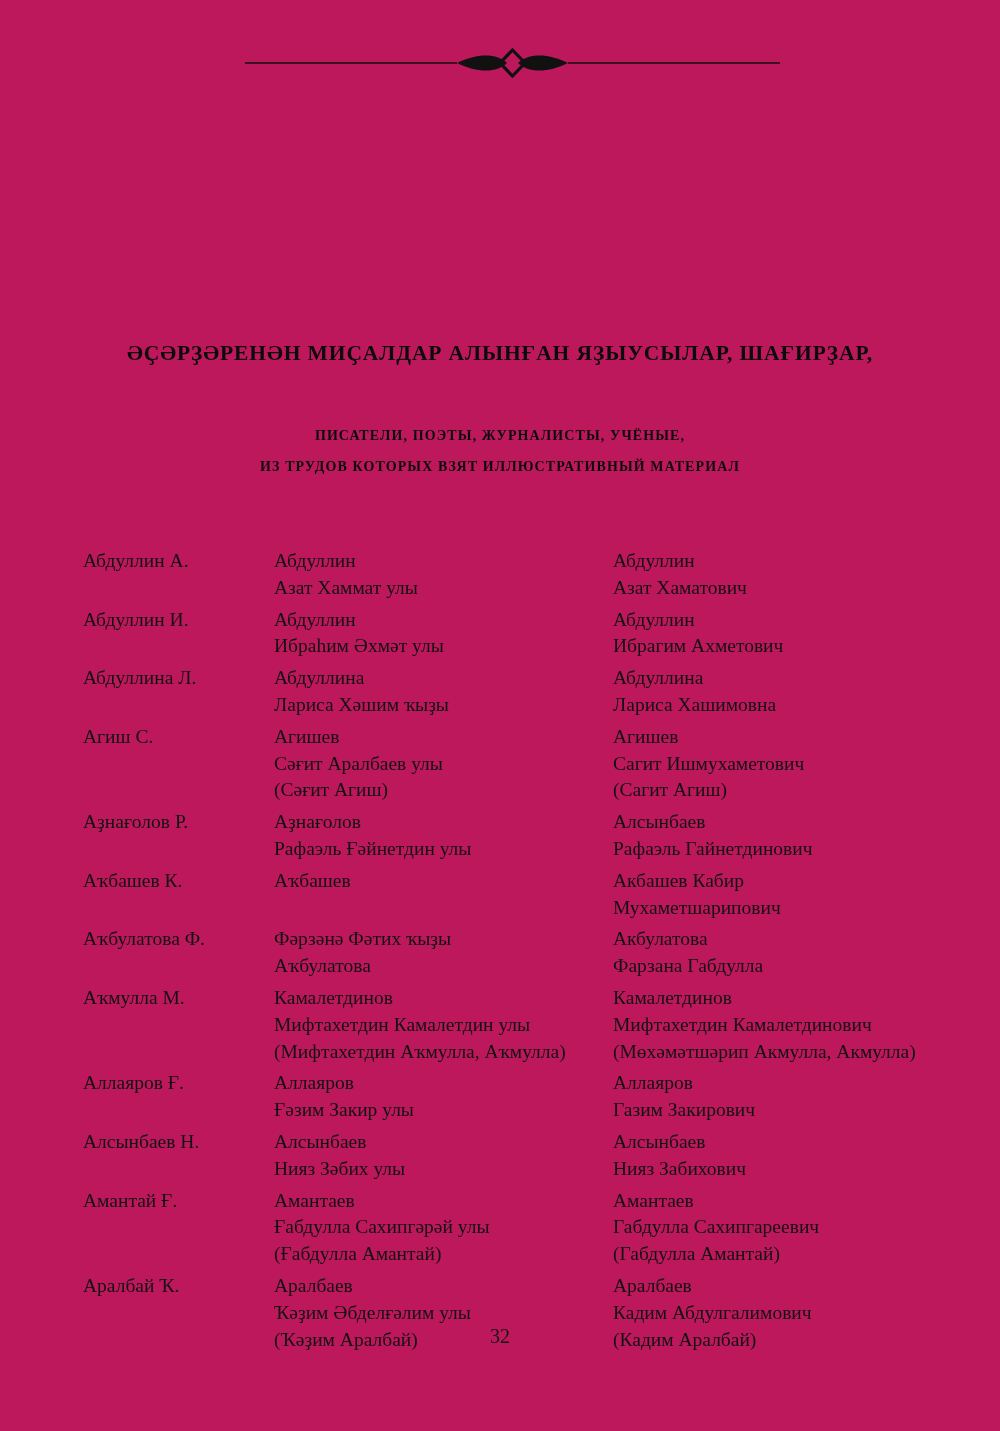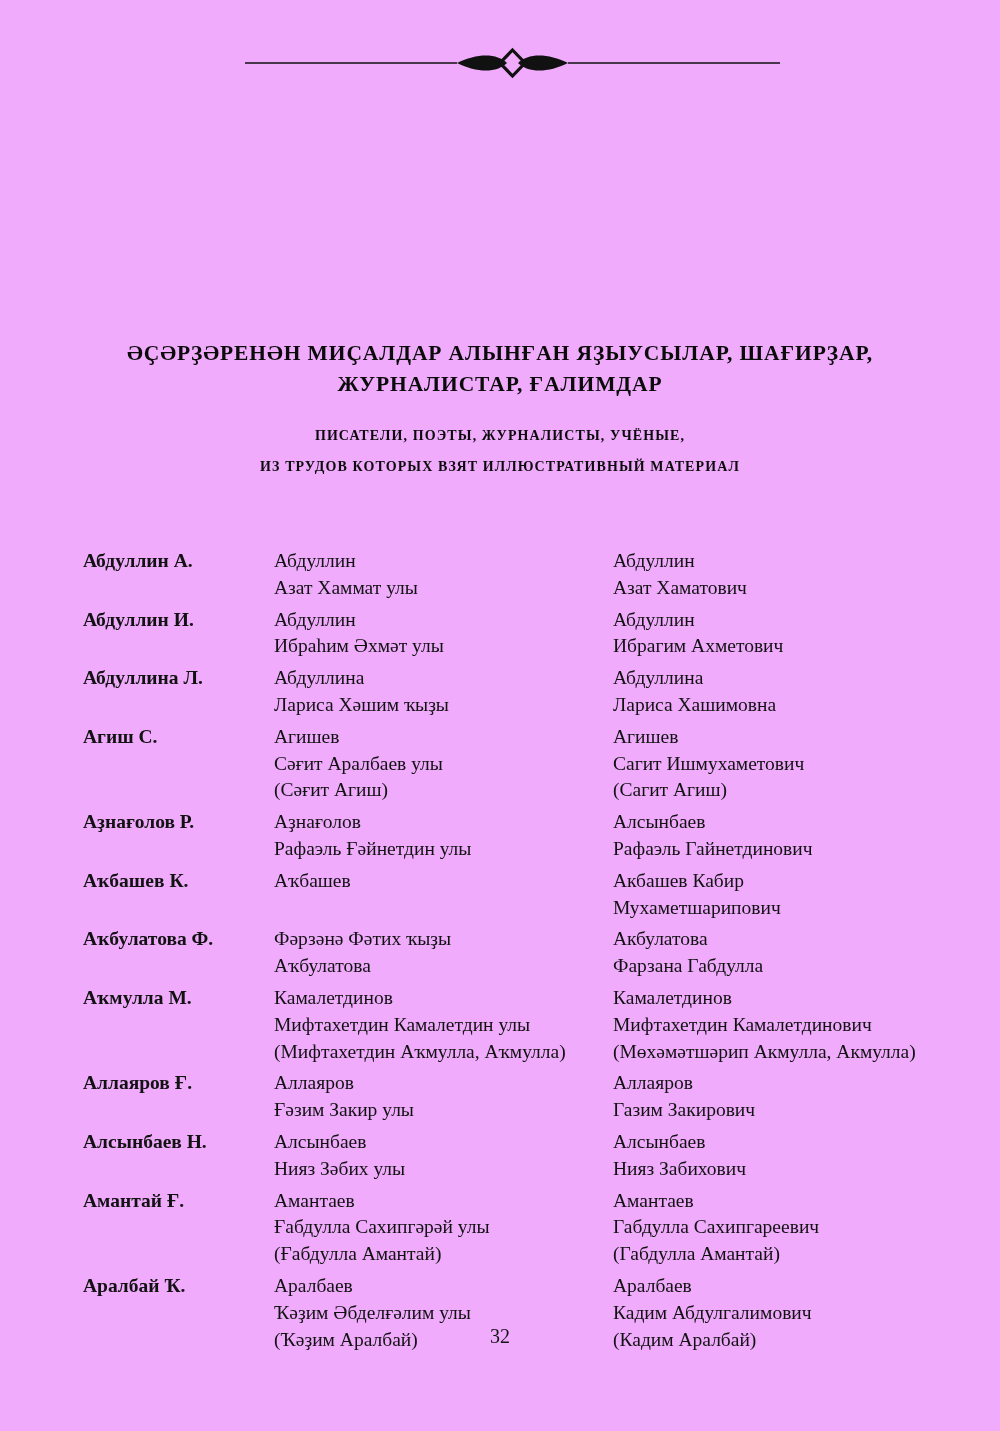--- a/index.html
+++ b/index.html
@@ -13,21 +13,21 @@
     height: 1431px;
     position: relative;
     font-family: "Liberation Serif", "DejaVu Serif", serif;
     color: #111111;
     overflow: hidden;
   }
 
   .page {
     position: absolute;
     inset: 0;
-    background: #f0abfc;
+    background: #be185d;
   }
 
   
   .ornament {
     position: absolute;
     left: 245px;
     top: 45px;
     width: 535px;
     height: 36px;
   }
@@ -67,21 +67,21 @@
   .entry-row {
     display: flex;
     align-items: flex-start;
     margin-bottom: 5px;
   }
   .col {
     font-size: 19.5px;
     line-height: 26.8px;
     color: #121212;
   }
-  .col-short  { width: 191px; flex: 0 0 191px; font-weight: bold; }
+  .col-short  { width: 191px; flex: 0 0 191px; }
   .col-native { width: 339px; flex: 0 0 339px; }
   .col-russian{ width: 350px; flex: 0 0 350px; }
 
   .name-line { white-space: nowrap; }
 
   
   .folio {
     position: absolute;
     left: 0;
     right: 0;
@@ -101,21 +101,20 @@
       <line x1="0" y1="18" x2="212" y2="18" stroke="#111" stroke-width="1.6"></line>
       <line x1="323" y1="18" x2="535" y2="18" stroke="#111" stroke-width="1.6"></line>
       <path d="M212 18 C 232 8, 252 8, 262 18 C 252 28, 232 28, 212 18 Z" fill="#111"></path>
       <path d="M323 18 C 303 8, 283 8, 273 18 C 283 28, 303 28, 323 18 Z" fill="#111"></path>
       <path d="M267.5 5 L 280 18 L 267.5 31 L 255 18 Z" fill="none" stroke="#111" stroke-width="3.2"></path>
     </svg>
   </div>
 
   <div class="heading-block" id="heading-ba">
     <div class="heading-line">ӘҪӘРҘӘРЕНӘН МИҪАЛДАР АЛЫНҒАН ЯҘЫУСЫЛАР, ШАҒИРҘАР,</div>
-    <div class="heading-line">ЖУРНАЛИСТАР, ҒАЛИМДАР</div>
   </div>
 
   <div class="heading-block" id="heading-ru">
     <div class="heading-line">ПИСАТЕЛИ, ПОЭТЫ, ЖУРНАЛИСТЫ, УЧЁНЫЕ,</div>
     <div class="heading-line">ИЗ ТРУДОВ КОТОРЫХ ВЗЯТ ИЛЛЮСТРАТИВНЫЙ МАТЕРИАЛ</div>
   </div>
 
   <div class="entries" id="entries-list">
       <div class="entry-row">
         <div class="col col-short">

